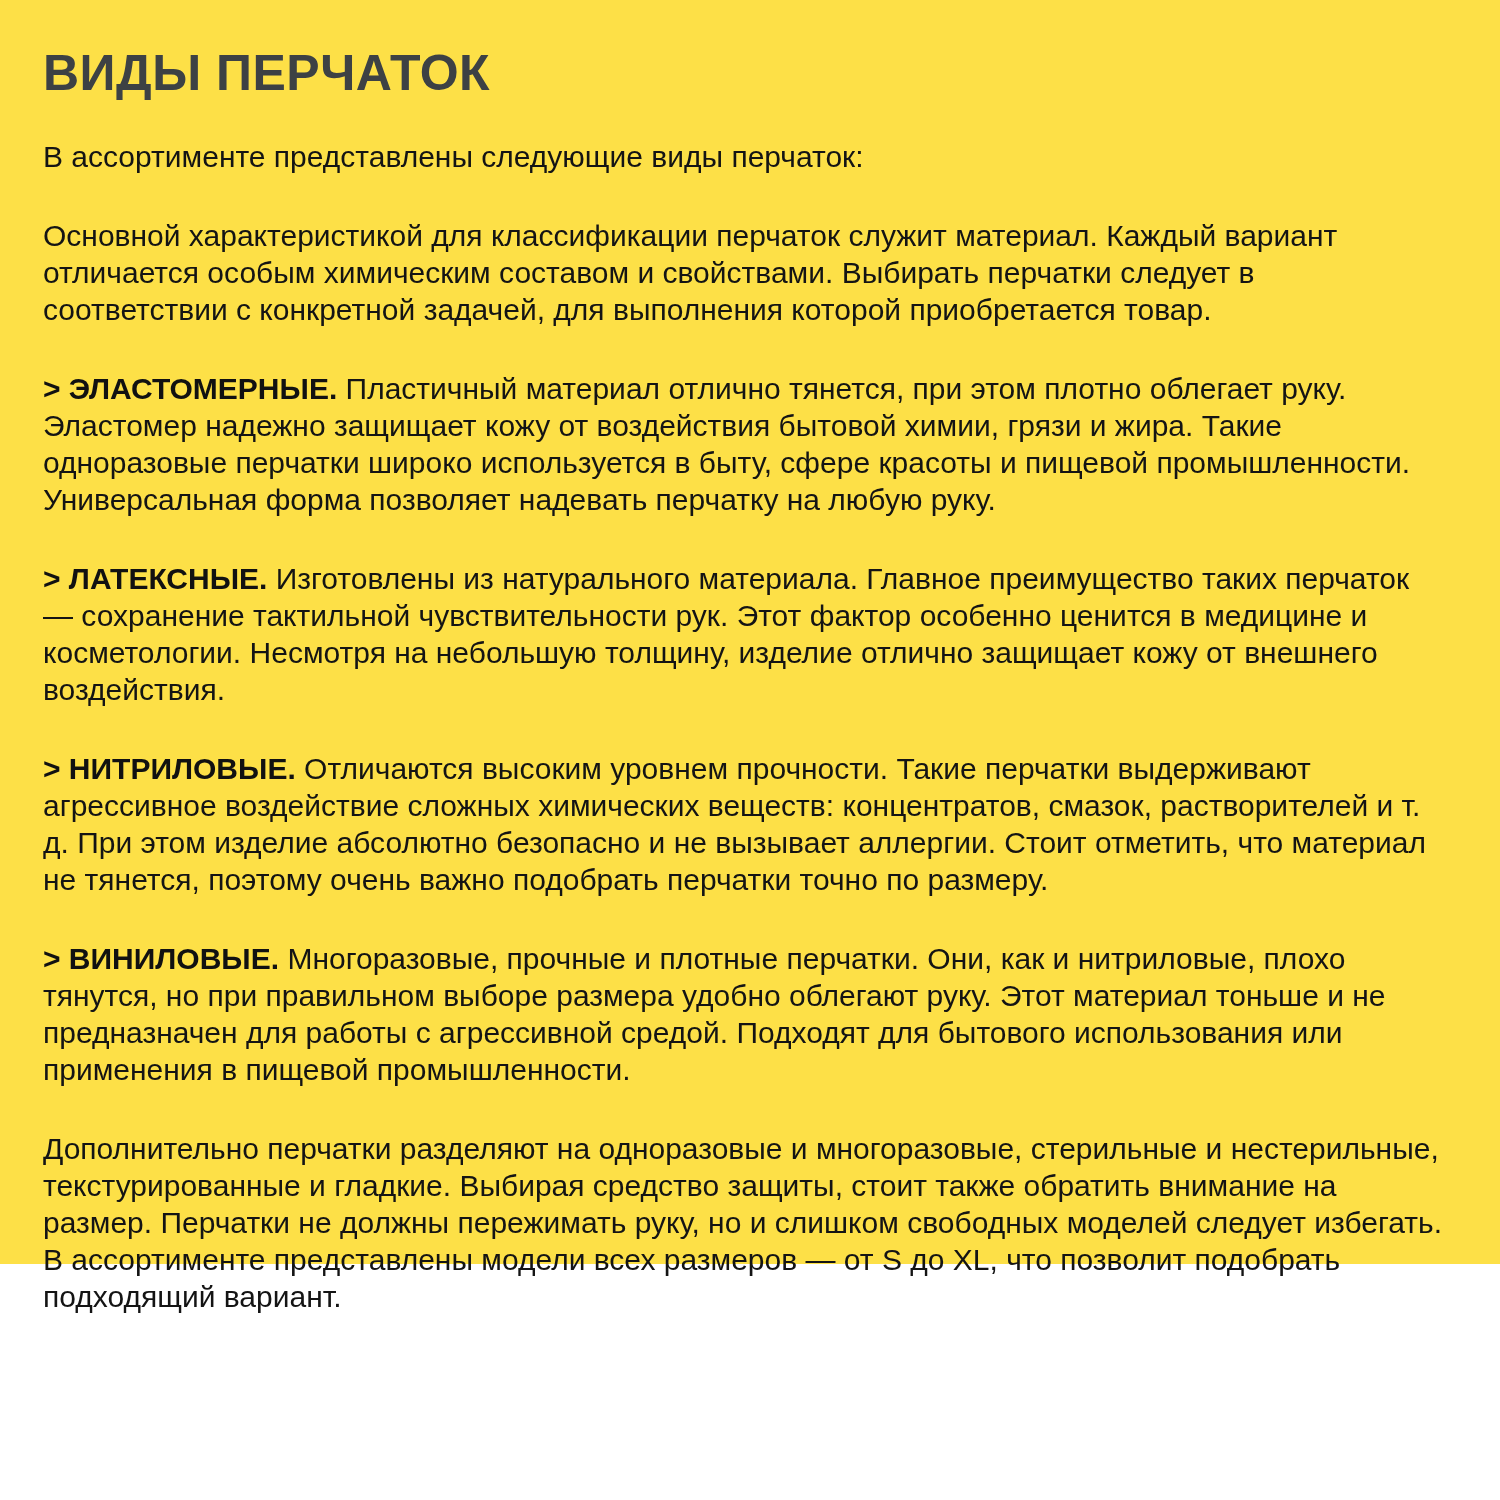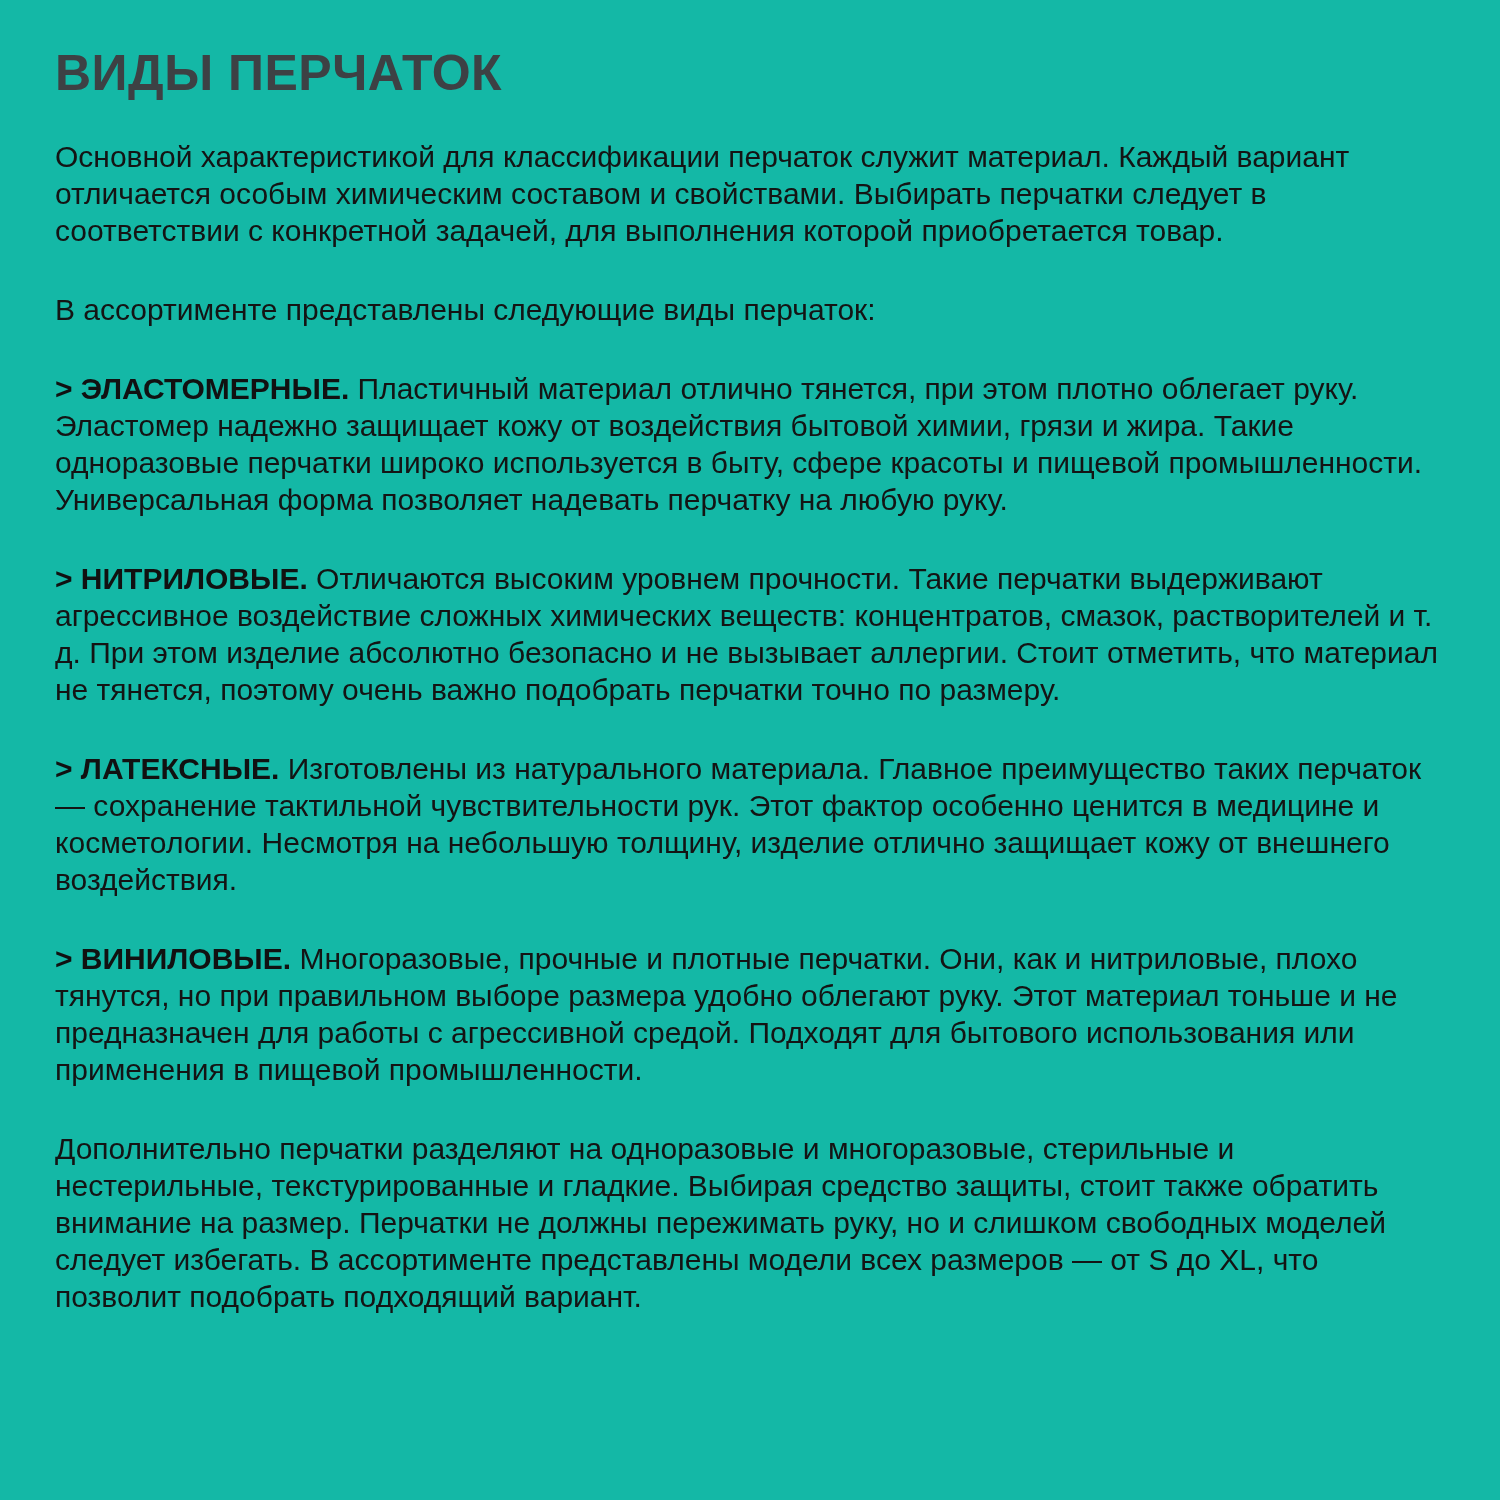--- a/index.html
+++ b/index.html
@@ -9,23 +9,23 @@
     background: #ffffff;
   }
   body {
     width: 1500px;
     height: 1500px;
     font-family: "Liberation Sans", "DejaVu Sans", sans-serif;
     overflow: hidden;
   }
   .page {
     width: 1500px;
-    height: 1500px;
-    padding: 48px 52px 0 55px;
-    background: #14b8a6;
+    height: 1264px;
+    padding: 48px 52px 0 43px;
+    background: #fde047;
   }
   .page-title {
     margin: 0 0 40px 0;
     font-size: 50px;
     line-height: 1.0;
     font-weight: 800;
     letter-spacing: 0.5px;
     color: #3d4144;
   }
   .para {
@@ -40,28 +40,28 @@
     color: #111111;
   }
 </style>
 </head>
 <body>
 
 <div class="page">
 
   <h1 class="page-title">ВИДЫ ПЕРЧАТОК</h1>
 
+  <p class="para">В ассортименте представлены следующие виды перчаток:</p>
+
   <p class="para">Основной характеристикой для классификации перчаток служит материал. Каждый вариант отличается особым химическим составом и свойствами. Выбирать перчатки следует в соответствии с конкретной задачей, для выполнения которой приобретается товар.</p>
-
-  <p class="para">В ассортименте представлены следующие виды перчаток:</p>
 
   <p class="para"><strong>&gt; ЭЛАСТОМЕРНЫЕ.</strong> <span>Пластичный материал отлично тянется, при этом плотно облегает руку. Эластомер надежно защищает кожу от воздействия бытовой химии, грязи и жира. Такие одноразовые перчатки широко используется в быту, сфере красоты и пищевой промышленности. Универсальная форма позволяет надевать перчатку на любую руку.</span></p>
 
+  <p class="para"><strong>&gt; ЛАТЕКСНЫЕ.</strong> <span>Изготовлены из натурального материала. Главное преимущество таких перчаток — сохранение тактильной чувствительности рук. Этот фактор особенно ценится в медицине и косметологии. Несмотря на небольшую толщину, изделие отлично защищает кожу от внешнего воздействия.</span></p>
+
   <p class="para"><strong>&gt; НИТРИЛОВЫЕ.</strong> <span>Отличаются высоким уровнем прочности. Такие перчатки выдерживают агрессивное воздействие сложных химических веществ: концентратов, смазок, растворителей и т. д. При этом изделие абсолютно безопасно и не вызывает аллергии. Стоит отметить, что материал не тянется, поэтому очень важно подобрать перчатки точно по размеру.</span></p>
-
-  <p class="para"><strong>&gt; ЛАТЕКСНЫЕ.</strong> <span>Изготовлены из натурального материала. Главное преимущество таких перчаток — сохранение тактильной чувствительности рук. Этот фактор особенно ценится в медицине и косметологии. Несмотря на небольшую толщину, изделие отлично защищает кожу от внешнего воздействия.</span></p>
 
   <p class="para"><strong>&gt; ВИНИЛОВЫЕ.</strong> <span>Многоразовые, прочные и плотные перчатки. Они, как и нитриловые, плохо тянутся, но при правильном выборе размера удобно облегают руку. Этот материал тоньше и не предназначен для работы с агрессивной средой. Подходят для бытового использования или применения в пищевой промышленности.</span></p>
 
 
   <p class="para">Дополнительно перчатки разделяют на одноразовые и многоразовые, стерильные и нестерильные, текстурированные и гладкие. Выбирая средство защиты, стоит также обратить внимание на размер. Перчатки не должны пережимать руку, но и слишком свободных моделей следует избегать. В ассортименте представлены модели всех размеров — от S до XL, что позволит подобрать подходящий вариант.</p>
 
 </div>
 
 </body></html>

